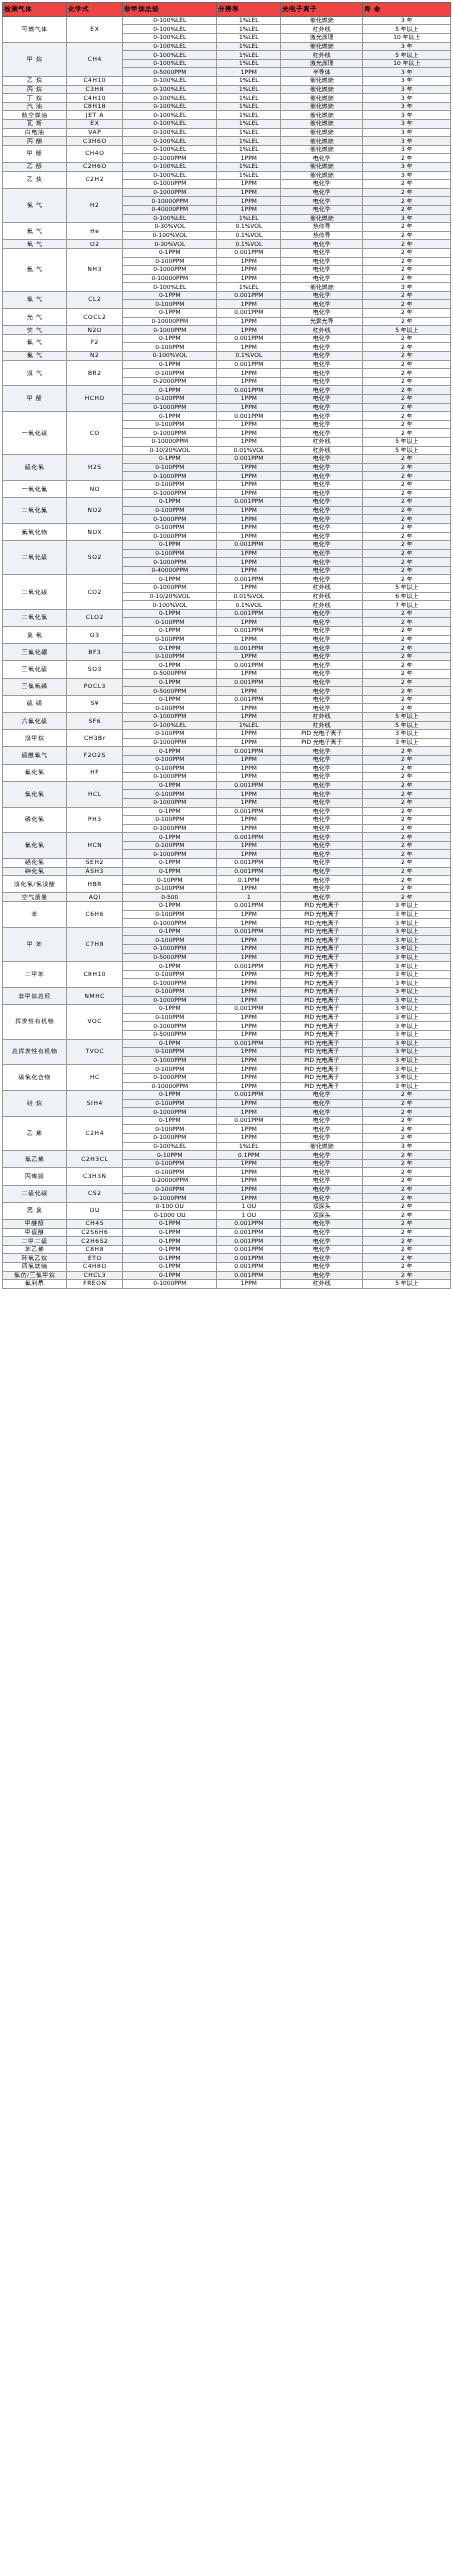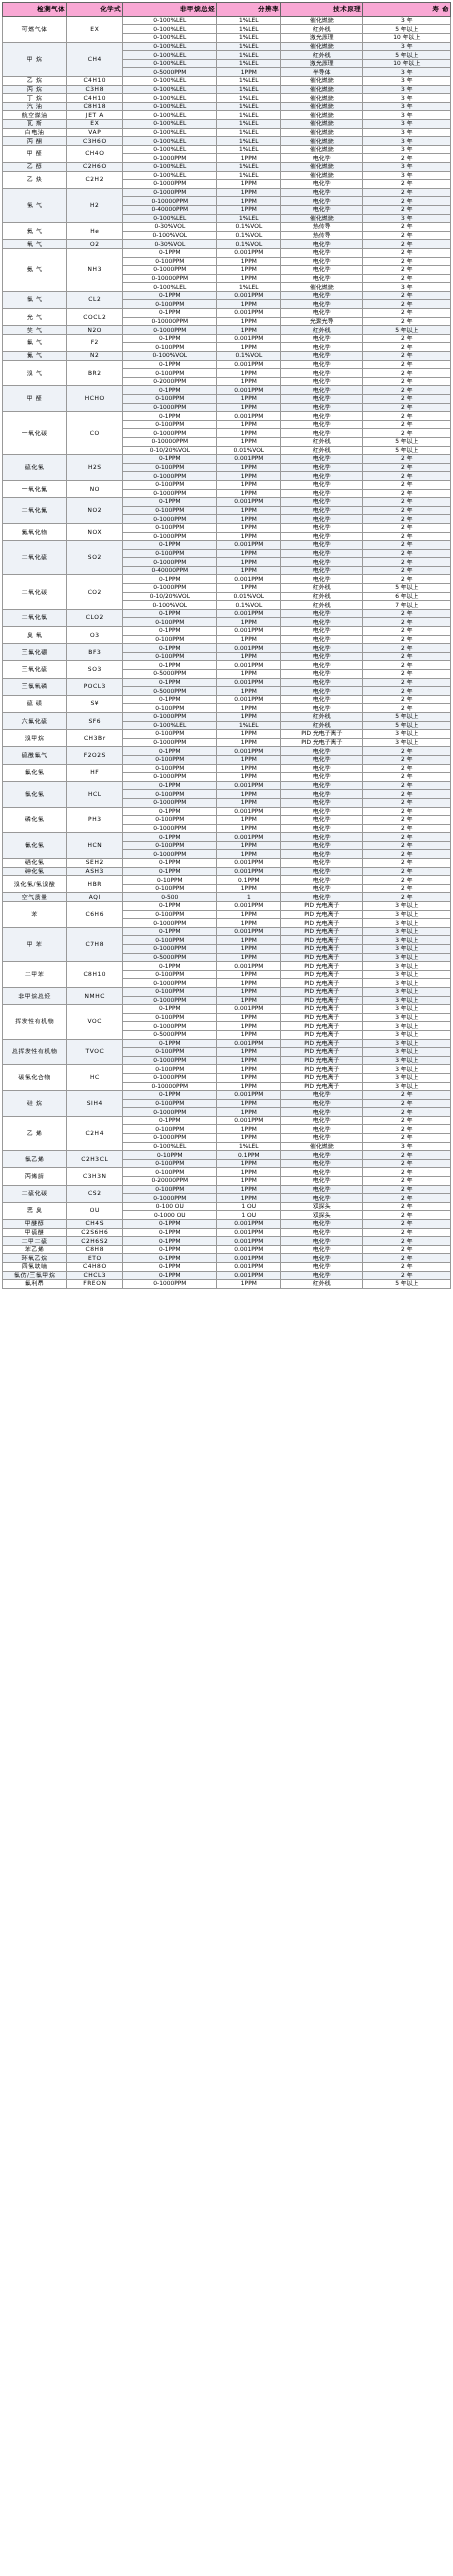--- a/index.html
+++ b/index.html
@@ -21,28 +21,28 @@
     width: 449px;
     table-layout: fixed;
   }
   table.gas col.c0 { width: 64px; }
   table.gas col.c1 { width: 56px; }
   table.gas col.c2 { width: 94px; }
   table.gas col.c3 { width: 64px; }
   table.gas col.c4 { width: 82px; }
   table.gas col.c5 { width: 88px; }
   table.gas th {
-    background: #f9a8d4;
+    background: #ef4444;
     border: 0.6px solid #666666;
     font-size: 6.4px;
     font-weight: bold;
     color: #000000;
     height: 10.6px;
     letter-spacing: 0.6px;
-    text-align: right;
+    text-align: left;
     vertical-align: middle;
   }
   table.gas td {
     border: 0.6px solid #999999;
     font-size: 5.9px;
     color: #000000;
     text-align: center;
     vertical-align: middle;
     height: 7.6px;
     line-height: 7px;
@@ -76,21 +76,21 @@
         <col class="c3">
         <col class="c4">
         <col class="c5">
     </colgroup>
     <thead>
       <tr>
         <th>检测气体</th>
         <th>化学式</th>
         <th>非甲烷总烃</th>
         <th>分辨率</th>
-        <th>技术原理</th>
+        <th>光电子离子</th>
         <th>寿 命</th>
       </tr>
     </thead>
     <tbody id="gas-body">
         <tr>
           <td class="name" rowspan="3">可燃气体</td>
           <td class="formula" rowspan="3">EX</td>
           <td class="range">0-100%LEL</td>
           <td>1%LEL</td>
           <td>催化燃烧</td>

